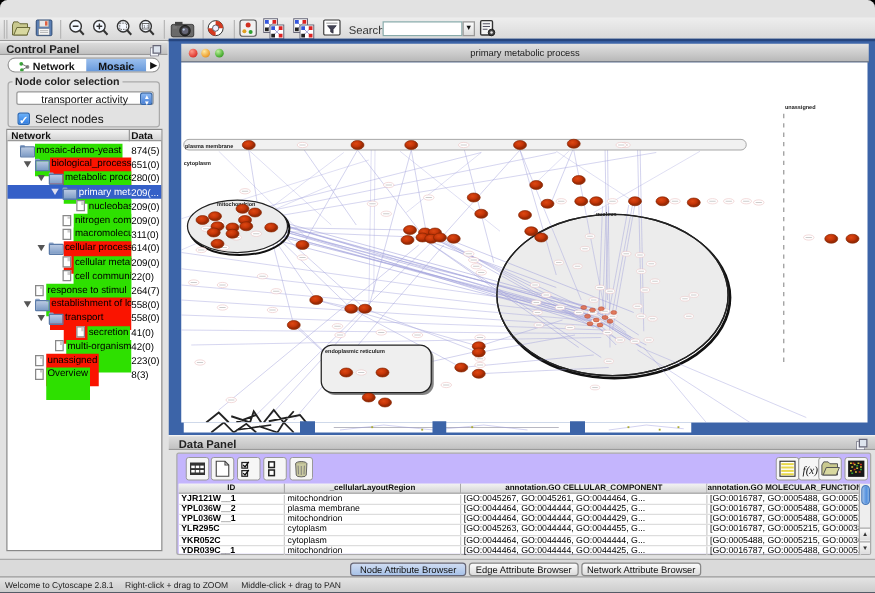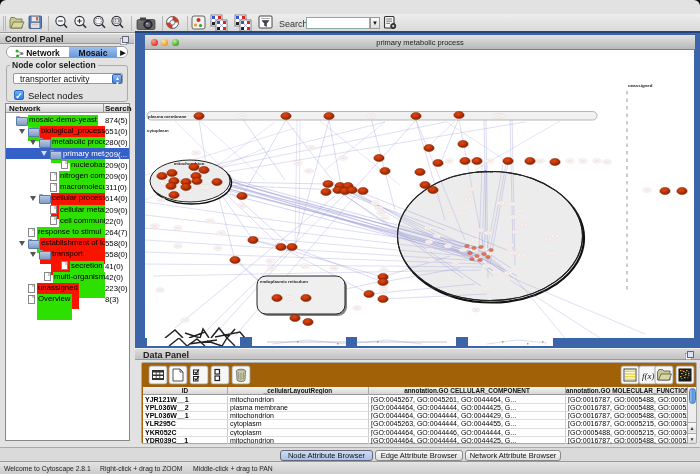--- a/index.html
+++ b/index.html
@@ -19,21 +19,21 @@
 .searchbox{position:absolute;left:306px;top:3px;width:64px;height:12px;background:#fff;border:1px solid #8aa;}
 .searchbtn{position:absolute;left:370px;top:3px;width:10px;height:12px;background:linear-gradient(#fdfdfd,#ddd);border:1px solid #999;font-size:6px;color:#111;text-align:center;line-height:11px;}
 .cpanel{position:absolute;left:0;top:33px;width:134px;height:414px;background:#e2e2e2;}
 .phead{background:linear-gradient(#dcdcdc,#c2c2c2);border-top:1px solid #f2f2f2;border-bottom:1px solid #9a9a9a;color:#222;font-size:9px;font-weight:bold;}
 .cphead{position:absolute;left:0;top:0;width:134px;height:11px;padding-left:5px;line-height:11px;}
 .detach{position:absolute;width:7px;height:7px;border:1px solid #667;background:#dde4ee;box-shadow:-2px 2px 0 -0.5px #f4f6fa,-2px 2px 0 0 #667;}
 .tabs{position:absolute;left:6px;top:13px;width:122px;height:12px;border:1px solid #999;border-radius:6px;background:#fff;overflow:hidden;}
 .tabseg{position:absolute;top:0;height:12px;font-size:8.5px;font-weight:bold;color:#111;text-align:center;line-height:12px;}
 .groupbox{position:absolute;left:6px;top:32px;width:122px;height:37px;border:1px solid #aaa;border-radius:3px;}
 .grouplbl{position:absolute;left:10px;top:27px;background:#e2e2e2;padding:0 2px;font-size:8.5px;font-weight:bold;color:#222;}
-.combo{position:absolute;left:13px;top:40px;width:110px;height:11px;background:#fff;border:1px solid #999;border-radius:2px;font-size:8.5px;color:#111;line-height:11px;padding-left:6px;}
+.combo{position:absolute;left:13px;top:40px;width:110px;height:11px;background:#fff;border:1px solid #999;border-radius:2px;font-size:8.5px;color:#111;line-height:11px;padding-left:19px;}
 .combostep{position:absolute;right:0px;top:0px;width:10px;height:9.5px;border-radius:2px;background:linear-gradient(#8ab8f4,#4880d8);border:0.5px solid #3366aa;}
 .checkbox{position:absolute;left:14px;top:57px;width:10px;height:10px;border-radius:2px;background:linear-gradient(#6ab0f8,#2f7de4);border:1px solid #2a6ab8;color:#fff;font-size:9px;line-height:10px;text-align:center;font-weight:bold;}
 .chklbl{position:absolute;left:28px;top:57px;font-size:9.5px;color:#111;}
 .tree{position:absolute;left:5px;top:70px;width:125px;height:338px;background:#fff;border:1px solid #888;}
 .treehead{position:absolute;left:0;top:0;width:123px;height:9px;background:linear-gradient(#f4f4f4,#d4d4d4);border-bottom:1px solid #999;font-size:8px;font-weight:bold;color:#111;}
 .trow{position:absolute;left:0;width:123px;height:11.2px;font-size:7.8px;line-height:11px;white-space:nowrap;}
 .tlabel{position:absolute;top:0.5px;height:26px;line-height:10.5px;color:#000;padding:0 1px;max-width:96px;overflow:hidden;}
 .tcount{position:absolute;left:99px;top:0.5px;color:#000;}
 .tri{position:absolute;top:3px;width:0;height:0;border-left:3.5px solid transparent;border-right:3.5px solid transparent;border-top:5px solid #555;}
 .gbg{background:#2ee000;}
@@ -43,21 +43,21 @@
 .fold:after{content:"";position:absolute;left:0;top:1px;width:10px;height:7px;background:linear-gradient(#b9c9e2,#7e9cc6);border:0.5px solid #5a7aa8;border-radius:1px;}
 .docic{position:absolute;top:1px;width:7px;height:9px;background:#fff;border:0.5px solid #888;}
 .docic:after{content:"";position:absolute;right:0;top:0;width:2.5px;height:2.5px;background:#ccc;}
 .netwin{position:absolute;left:135px;top:31px;width:565px;height:317px;background:#3c64a8;border-top:2px solid #26457e;}
 .nettitle{position:absolute;left:10px;top:2px;width:550px;height:15px;background:linear-gradient(#e2e2e2,#b8b8b8);border-bottom:1px solid #808080;}
 .ntl{position:absolute;top:4px;width:7px;height:7px;border-radius:50%;}
 .nettitletext{position:absolute;left:0;top:3px;width:100%;text-align:center;font-size:7.5px;color:#222;}
 .canvas{position:absolute;left:10px;top:17px;width:549px;height:288px;background:#fff;}
 .dpanel{position:absolute;left:135px;top:348px;width:565px;height:99px;background:#e2e2e2;}
 .dphead{position:absolute;left:0;top:0;width:565px;height:12px;padding-left:8px;line-height:12px;}
-.dinner{position:absolute;left:6px;top:14px;width:556px;height:82px;background:#a16207;border:1px solid #aaa;border-radius:2px;}
+.dinner{position:absolute;left:6px;top:14px;width:556px;height:82px;background:#c4b5fd;border:1px solid #aaa;border-radius:2px;}
 .dtable{position:absolute;left:1px;top:24px;width:546px;height:56px;background:#fff;font-size:7px;}
 .dth{position:absolute;top:0;height:8px;background:linear-gradient(#f2f2f2,#d6d6d6);border-right:1px solid #aaa;border-bottom:1px solid #999;font-weight:bold;text-align:center;color:#111;line-height:8.5px;overflow:hidden;font-size:6.4px;white-space:nowrap;}
 .dtr{position:absolute;height:8.3px;border-bottom:0.5px solid #ddd;line-height:8.3px;color:#000;overflow:hidden;}
 .dtd{position:absolute;top:0;height:8.3px;border-right:0.5px solid #ccc;padding-left:2px;overflow:hidden;white-space:nowrap;}
 .vscroll{position:absolute;right:0px;top:24px;width:9px;height:56px;background:#eee;border-left:1px solid #aaa;}
 .tabbar{position:absolute;left:0;top:447px;width:700px;height:14px;background:#dadada;border-top:1px solid #aaa;}
 .btab{position:absolute;top:1.5px;height:11px;border:1px solid #888;border-radius:3px;background:linear-gradient(#fcfcfc,#dcdcdc);font-size:7.5px;line-height:10px;text-align:center;color:#111;}
 .btab.sel{background:linear-gradient(#cfdcf2,#a8c2e8);border-color:#667;}
 .statusbar{position:absolute;left:0;top:461px;width:700px;height:13px;background:linear-gradient(#e4e4e4,#cccccc);border-top:1px solid #999;font-size:6.8px;color:#222;}
 </style></head>
@@ -196,21 +196,21 @@
   <div class="grouplbl">Node color selection</div>
   <div class="combo">transporter activity<div class="combostep">
           <span style="position:absolute;left:0;top:-2.2px;width:9px;text-align:center;font-size:5px;color:#fff">▲</span>
           <span style="position:absolute;left:0;top:3.2px;width:9px;text-align:center;font-size:5px;color:#fff">▼</span>
         </div></div>
   <div class="checkbox">✓</div>
       <div class="chklbl">Select nodes</div>
   <div class="tree">
    <div class="treehead">
           <span style="position:absolute;left:3px">Network</span>
-          <span style="position:absolute;left:99px">Search</span>
+          <span style="position:absolute;left:99px">Data</span>
           <span style="position:absolute;left:97px;top:0;height:9px;width:1px;background:#999"></span>
         </div>
 <div class="trow" style="top:10.5px;">
           <div class="fold" style="left:10px"></div>
           <div class="tlabel gbg" style="left:22px;max-width:77px;">mosaic-demo-yeast</div>
           <div class="tcount" style="">874(5)</div>
         </div>
         <div class="trow" style="top:21.7px;">
           <div class="tri" style="left:13px;"></div>
           <div class="fold" style="left:22px"></div>

